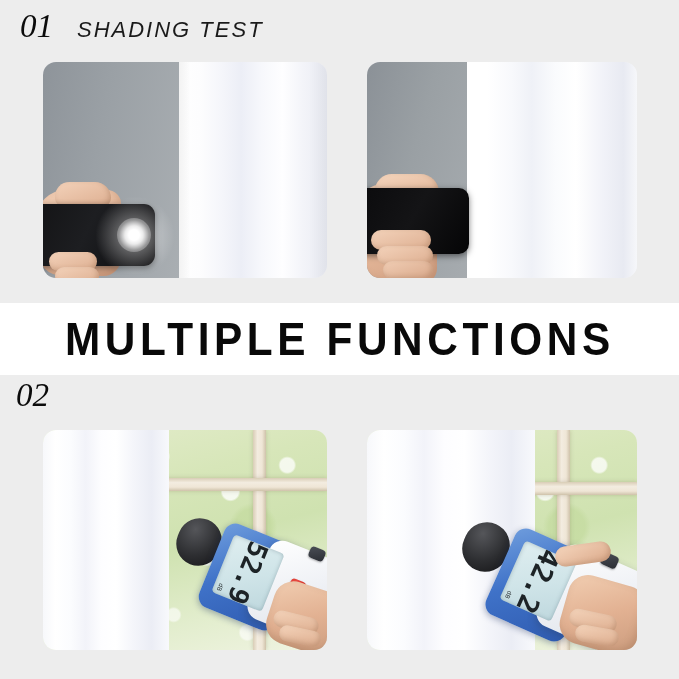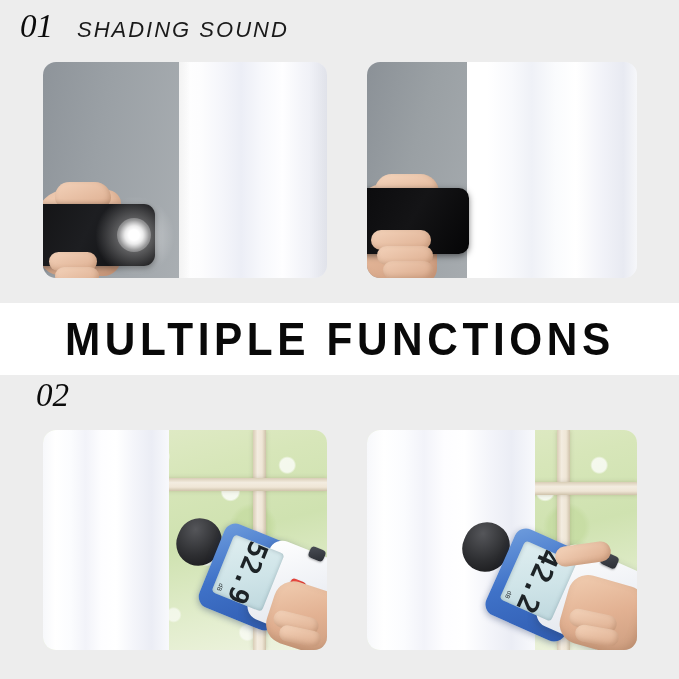--- a/index.html
+++ b/index.html
@@ -16,21 +16,21 @@
   .page { position: relative; width: 679px; height: 679px; }
 
   
   .section-head {
     position: absolute;
     display: flex;
     align-items: baseline;
     white-space: nowrap;
   }
   .sec-1 { left: 20px; top: 10px; }
-  .sec-2 { left: 36px; top: 379px; justify-content: flex-end; }
+  .sec-2 { left: 16px; top: 379px; justify-content: flex-end; }
 
   .sec-num {
     font-family: "Liberation Serif", serif;
     font-style: italic;
     font-size: 33px;
     font-weight: 400;
     color: #0b0b0b;
     letter-spacing: 0px;
     line-height: 1;
   }
@@ -285,21 +285,21 @@
     box-shadow: inset -2px -2px 5px rgba(140,95,65,0.3);
   }
 </style>
 </head>
 <body>
 
 <div class="page">
 
   <div class="section-head sec-1">
     <span class="sec-num">01</span>
-    <span class="sec-title">SHADING SOUND</span>
+    <span class="sec-title">SHADING TEST</span>
   </div>
 
   <div class="panel p-tl">
     <div class="layer">
       <div class="p1-wall"></div>
       <div class="p1-curtain"></div>
       <div class="p1-hand"></div>
       <div class="p1-finger p1-thumb"></div>
       <div class="p1-phone"></div>
       <div class="p1-glow"></div>

